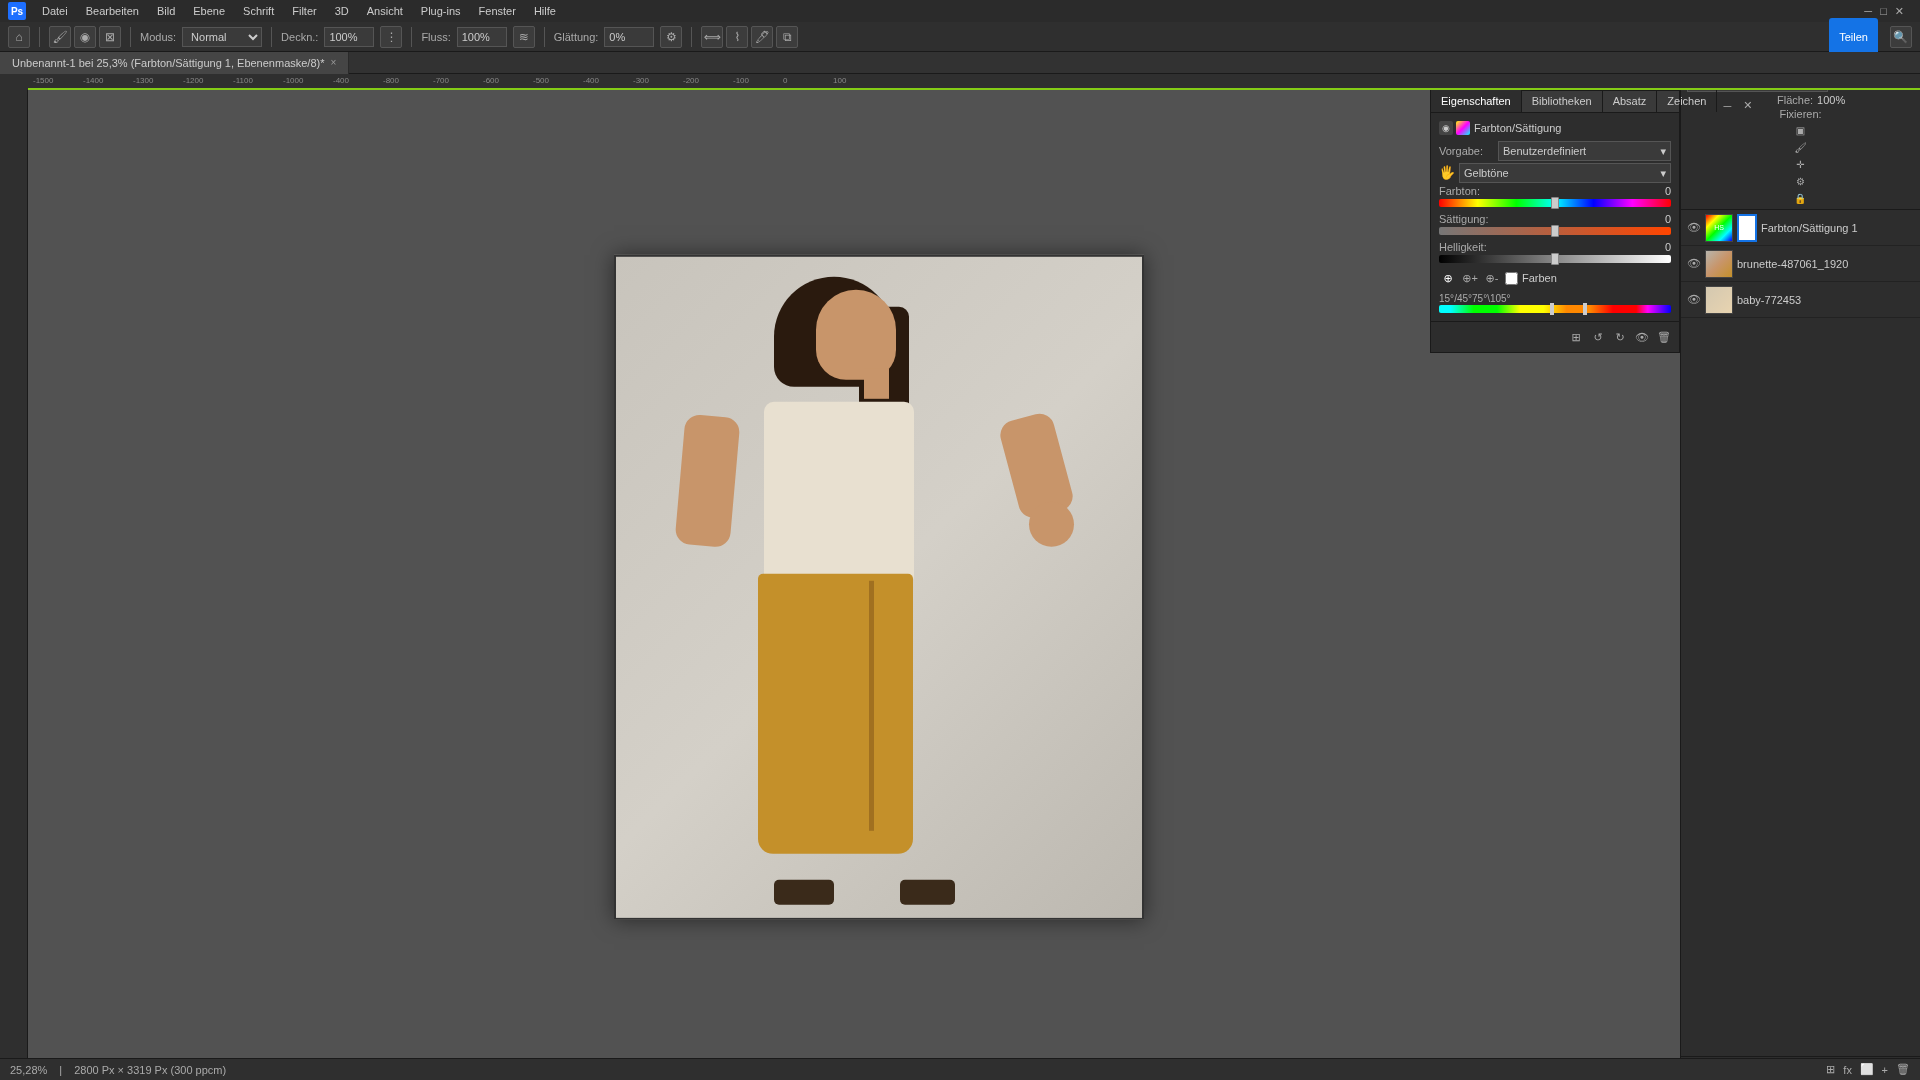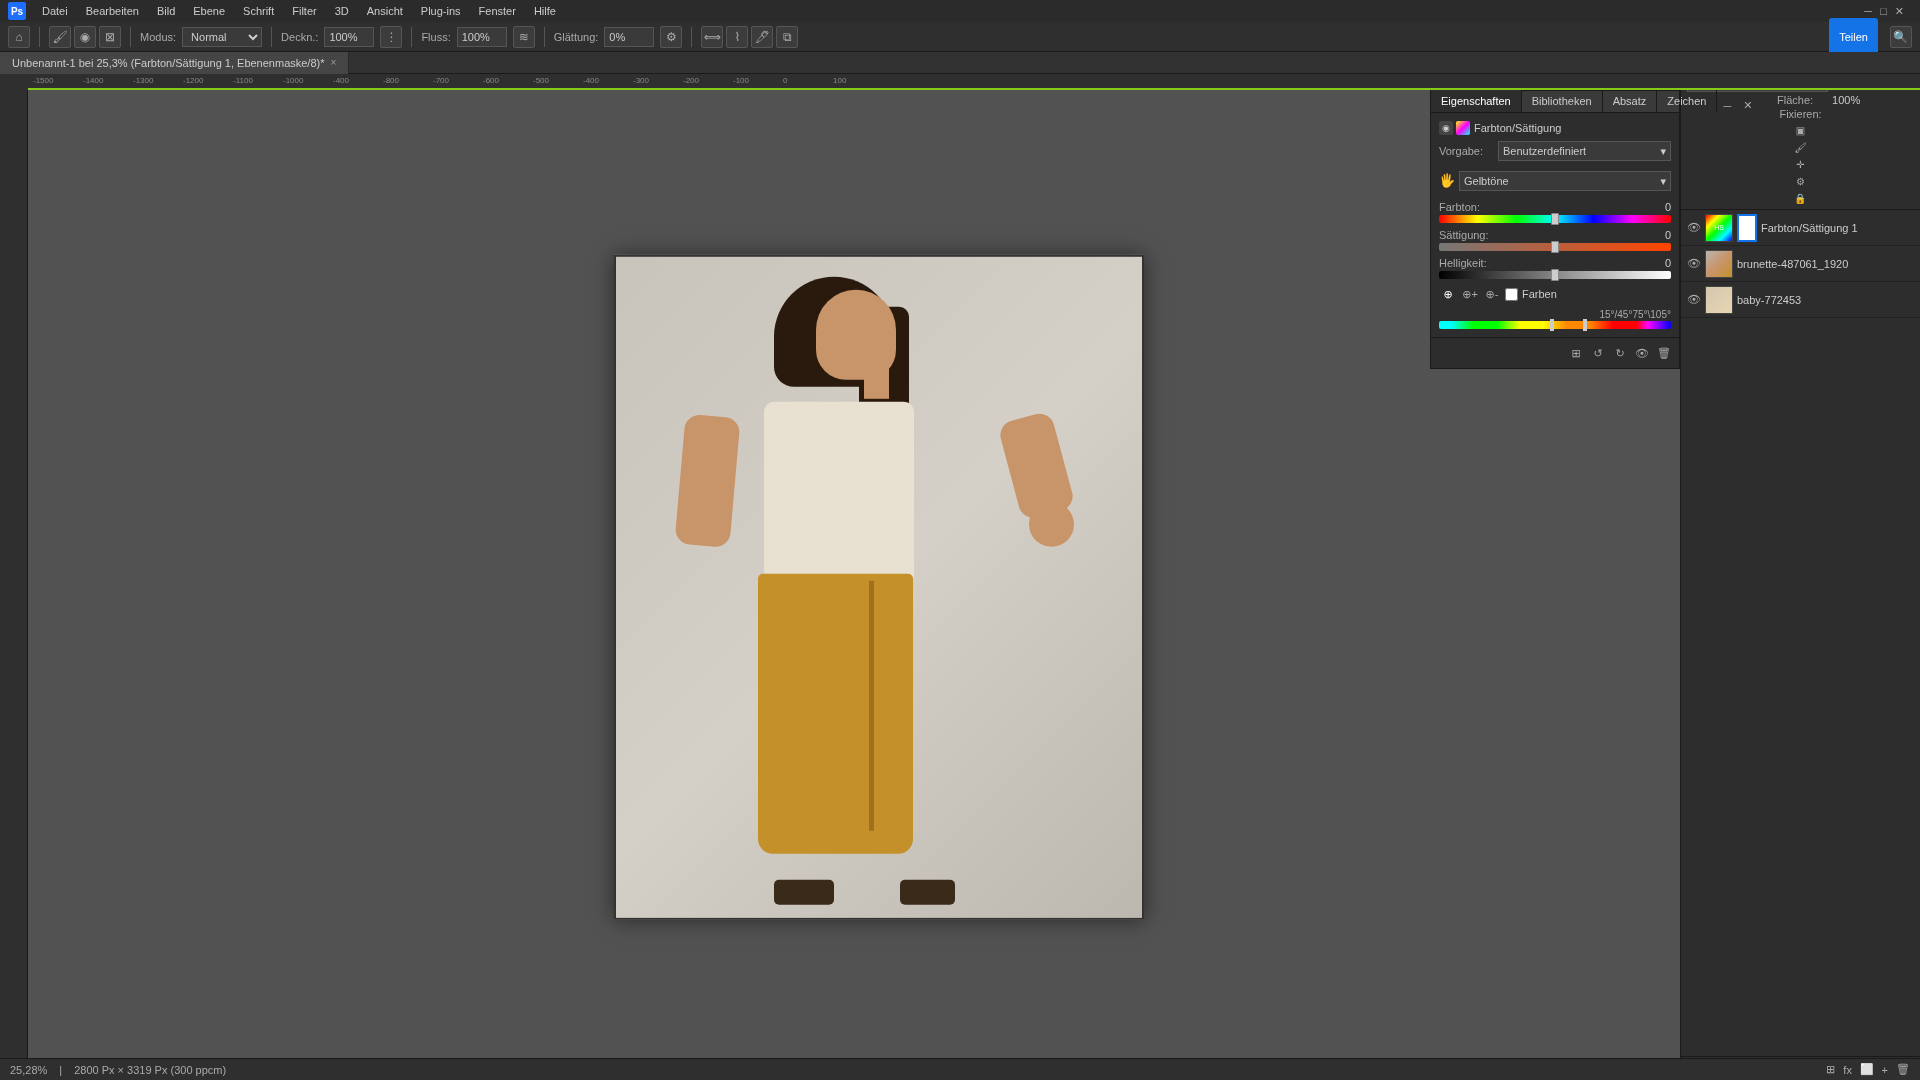--- a/index.html
+++ b/index.html
@@ -371,21 +371,21 @@
       display: flex; align-items: center; justify-content: center;
       font-size: 9px;
     }
     .props-title {
       font-size: 11px;
       color: #ccc;
     }
     .dropdown-row {
       display: flex;
       align-items: center;
-      margin-bottom: 10px;
+      margin-bottom: 2px;
       gap: 4px;
     }
     .dropdown-label {
       color: #aaa;
       font-size: 11px;
       min-width: 55px;
     }
     .dropdown-select {
       flex: 1;
       height: 20px;
@@ -450,25 +450,24 @@
     }
     .tool-small-btn.active { color: #fff; }
     .checkbox-row {
       display: flex; align-items: center; gap: 4px;
     }
     .range-bar {
       margin-top: 4px;
     }
     .range-labels {
       display: flex;
-      justify-content: flex-end;
+      justify-content: flex-start;
       font-size: 10px;
       color: #aaa;
       margin-bottom: 1px;
-      margin-left: 12px;
     }
     .color-range-track {
       height: 8px;
       border-radius: 2px;
       background: linear-gradient(to right,
         #00ffff 0%, #00ffff 5%,
         #00ff00 15%, #00ff00 25%,
         #ffff00 35%, #ffff00 45%,
         #ff8800 55%, #ff8800 65%,
         #ff0000 75%, #ff0000 85%,
@@ -556,21 +555,21 @@
       height: 18px;
       background: #3a3a3a;
       border: 1px solid #555;
       color: #ccc;
       font-size: 11px;
       padding: 0 4px;
     }
     .opacity-row {
       display: flex;
       align-items: center;
-      gap: 19px;
+      gap: 4px;
       margin-top: 2px;
     }
     .lock-row {
       display: flex;
       align-items: center;
       gap: 3px;
       margin-top: 2px;
       flex-direction: column;
     }
     .lock-icon {

